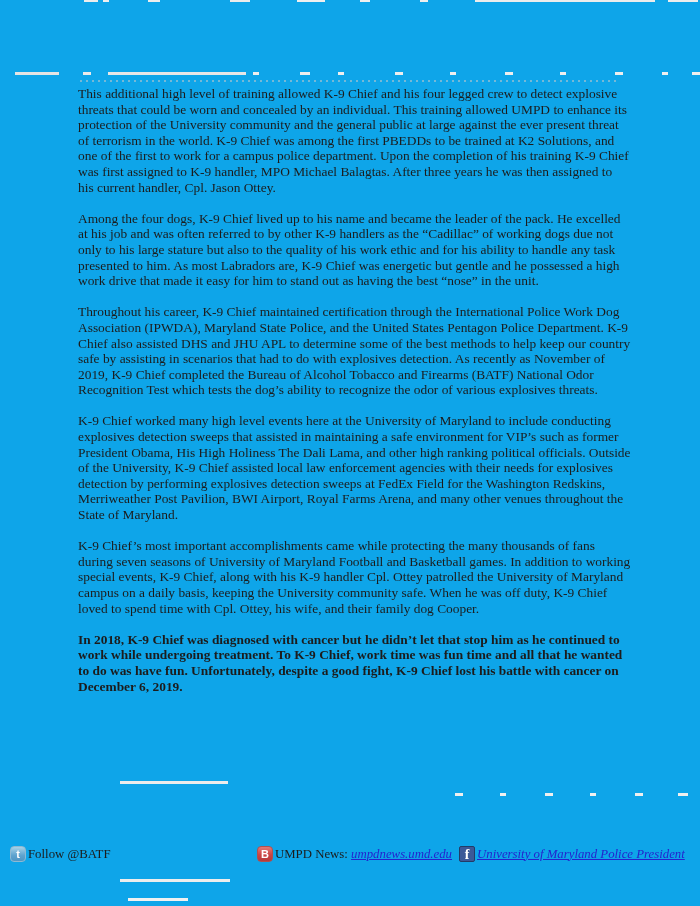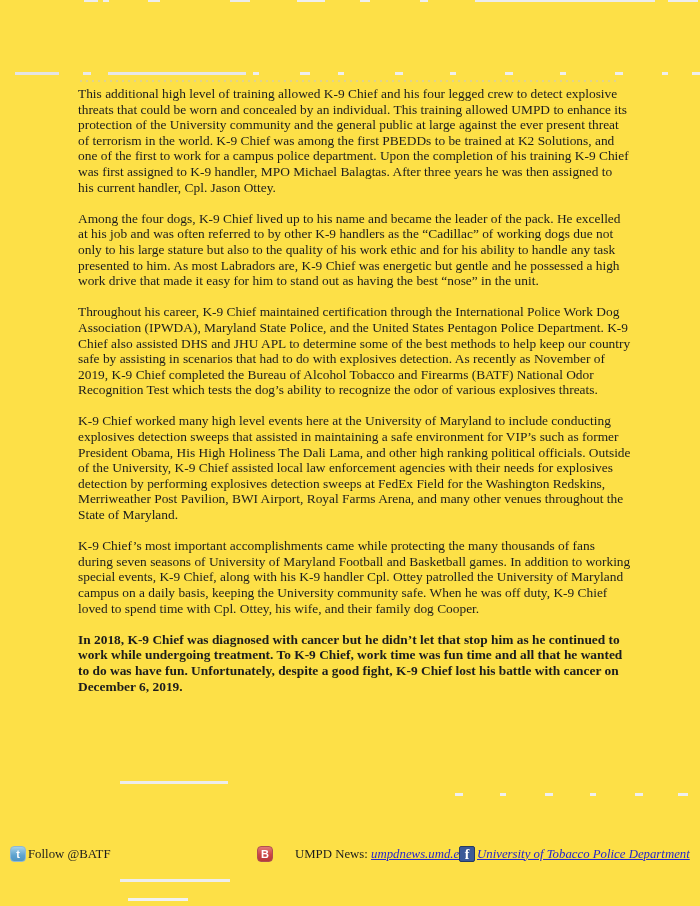--- a/index.html
+++ b/index.html
@@ -5,21 +5,21 @@
   html,body { margin:0; padding:0; }
   body {
     width:700px; height:906px;
     background:#ffffff;
     font-family:"Liberation Serif", serif;
     position:relative;
     overflow:hidden;
   }
   .page {
     position:absolute; inset:0;
-    background:#fde047;
+    background:#0ea5e9;
   }
   .content {
     position:absolute;
     left:78px; top:86px;
     width:553px;
     color:#1c1c1c;
     font-size:13.4px;
     line-height:15.6px;
     text-align:left;
   }
@@ -62,21 +62,21 @@
     border:1px solid #243b66;
     border-radius:2px;
     width:14px; height:14px;
     font:bold 14px/15px "Liberation Serif", serif;
     overflow:hidden;
   }
   .f-link {
     color:#2424cd; text-decoration:underline; cursor:pointer;font-style:italic;
   }
   .f-label { color:#1c1c1c; }
-  .sp { white-space:pre;margin-left:20px; }
+  .sp { white-space:pre; }
 </style>
 </head>
 <body>
 
 <div class="page">
 
   <div>
     <div class="artifact" style="left:84px;top:0;width:14px;height:2px;background:#ededed;"></div>
     <div class="artifact" style="left:103px;top:0;width:6px;height:2px;background:#efefef;"></div>
     <div class="artifact" style="left:148px;top:0;width:12px;height:2px;background:#ededed;"></div>
@@ -130,16 +130,16 @@
   </div>
 
   <div class="footer-item" style="left:257px;">
     <span class="ic bl">B</span>
     <span class="f-label sp">UMPD News: </span>
     <a class="f-link">umpdnews.umd.edu</a>
   </div>
 
   <div class="footer-item" style="left:459px;">
     <span class="ic fb">f</span>
-    <a class="f-link">University of Tobacco Police Department</a>
+    <a class="f-link">University of Maryland Police President</a>
   </div>
 
 </div>
 
 </body></html>

